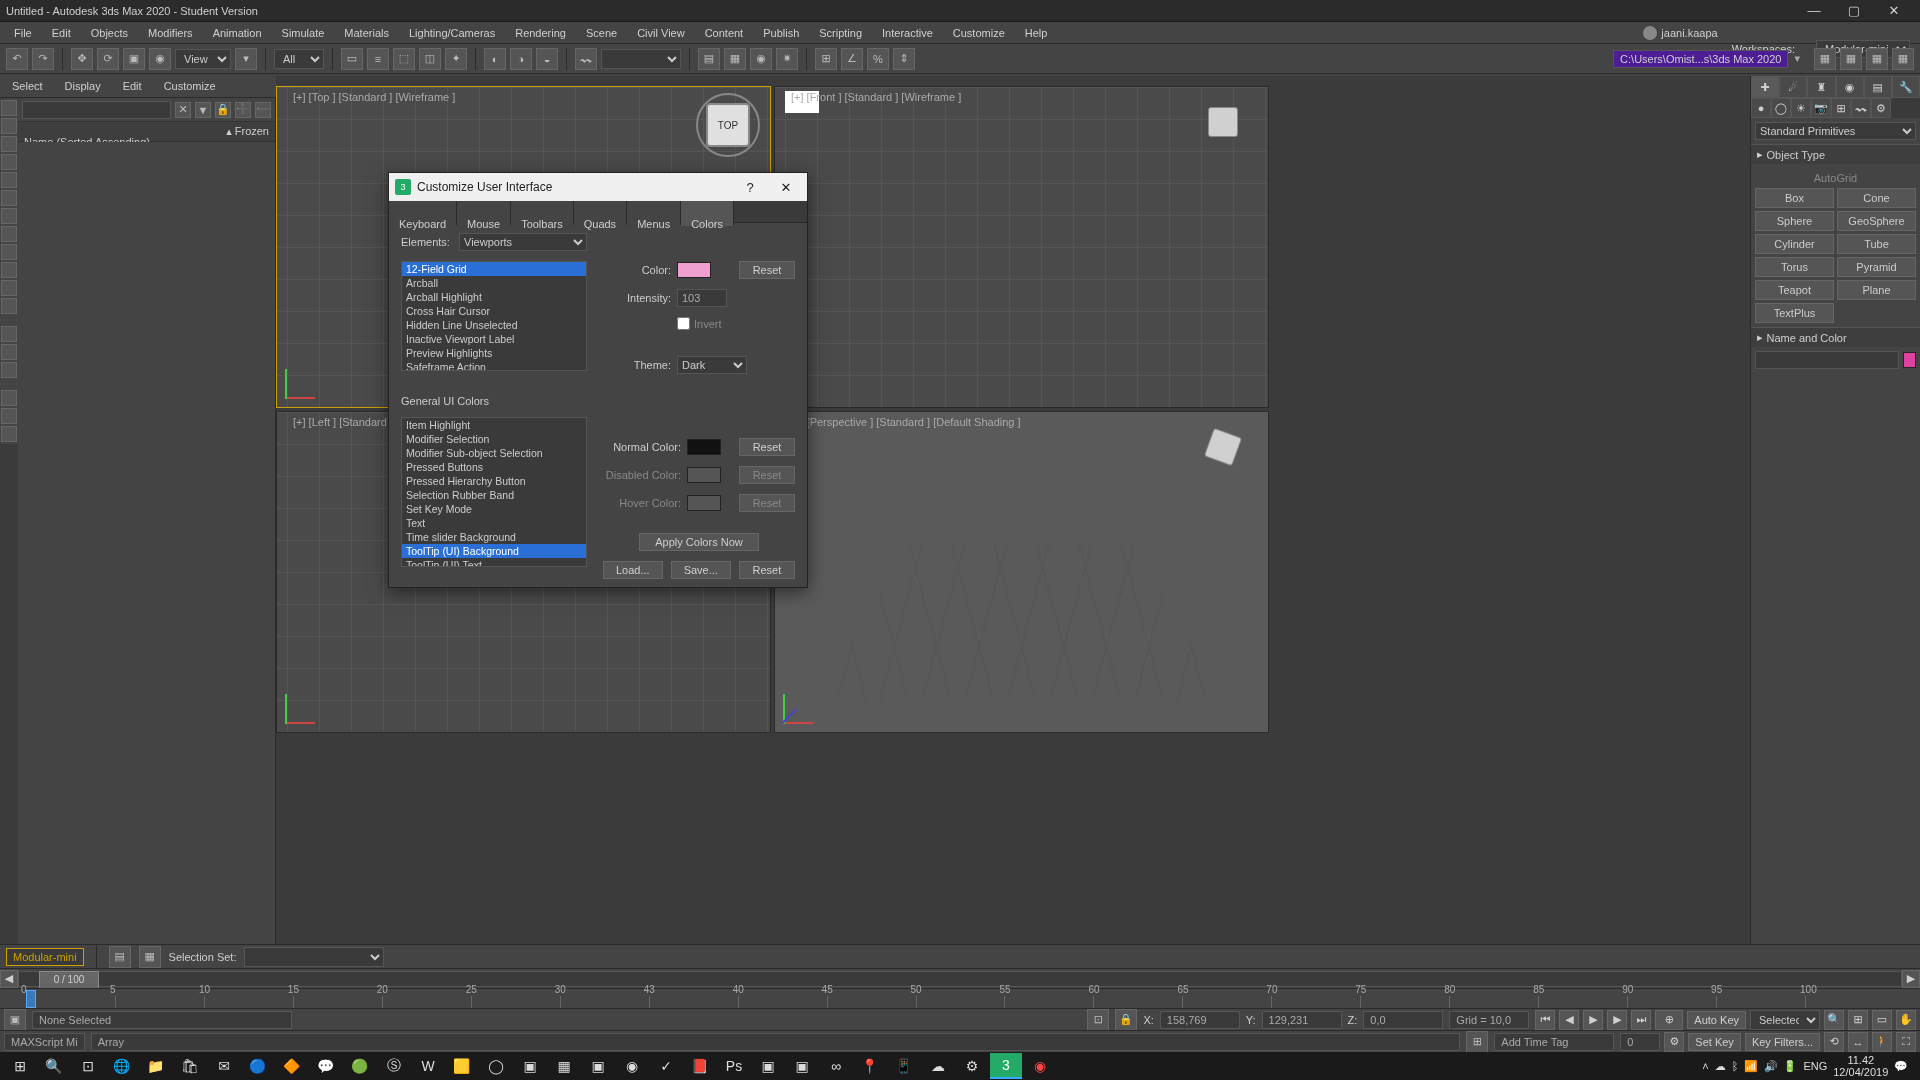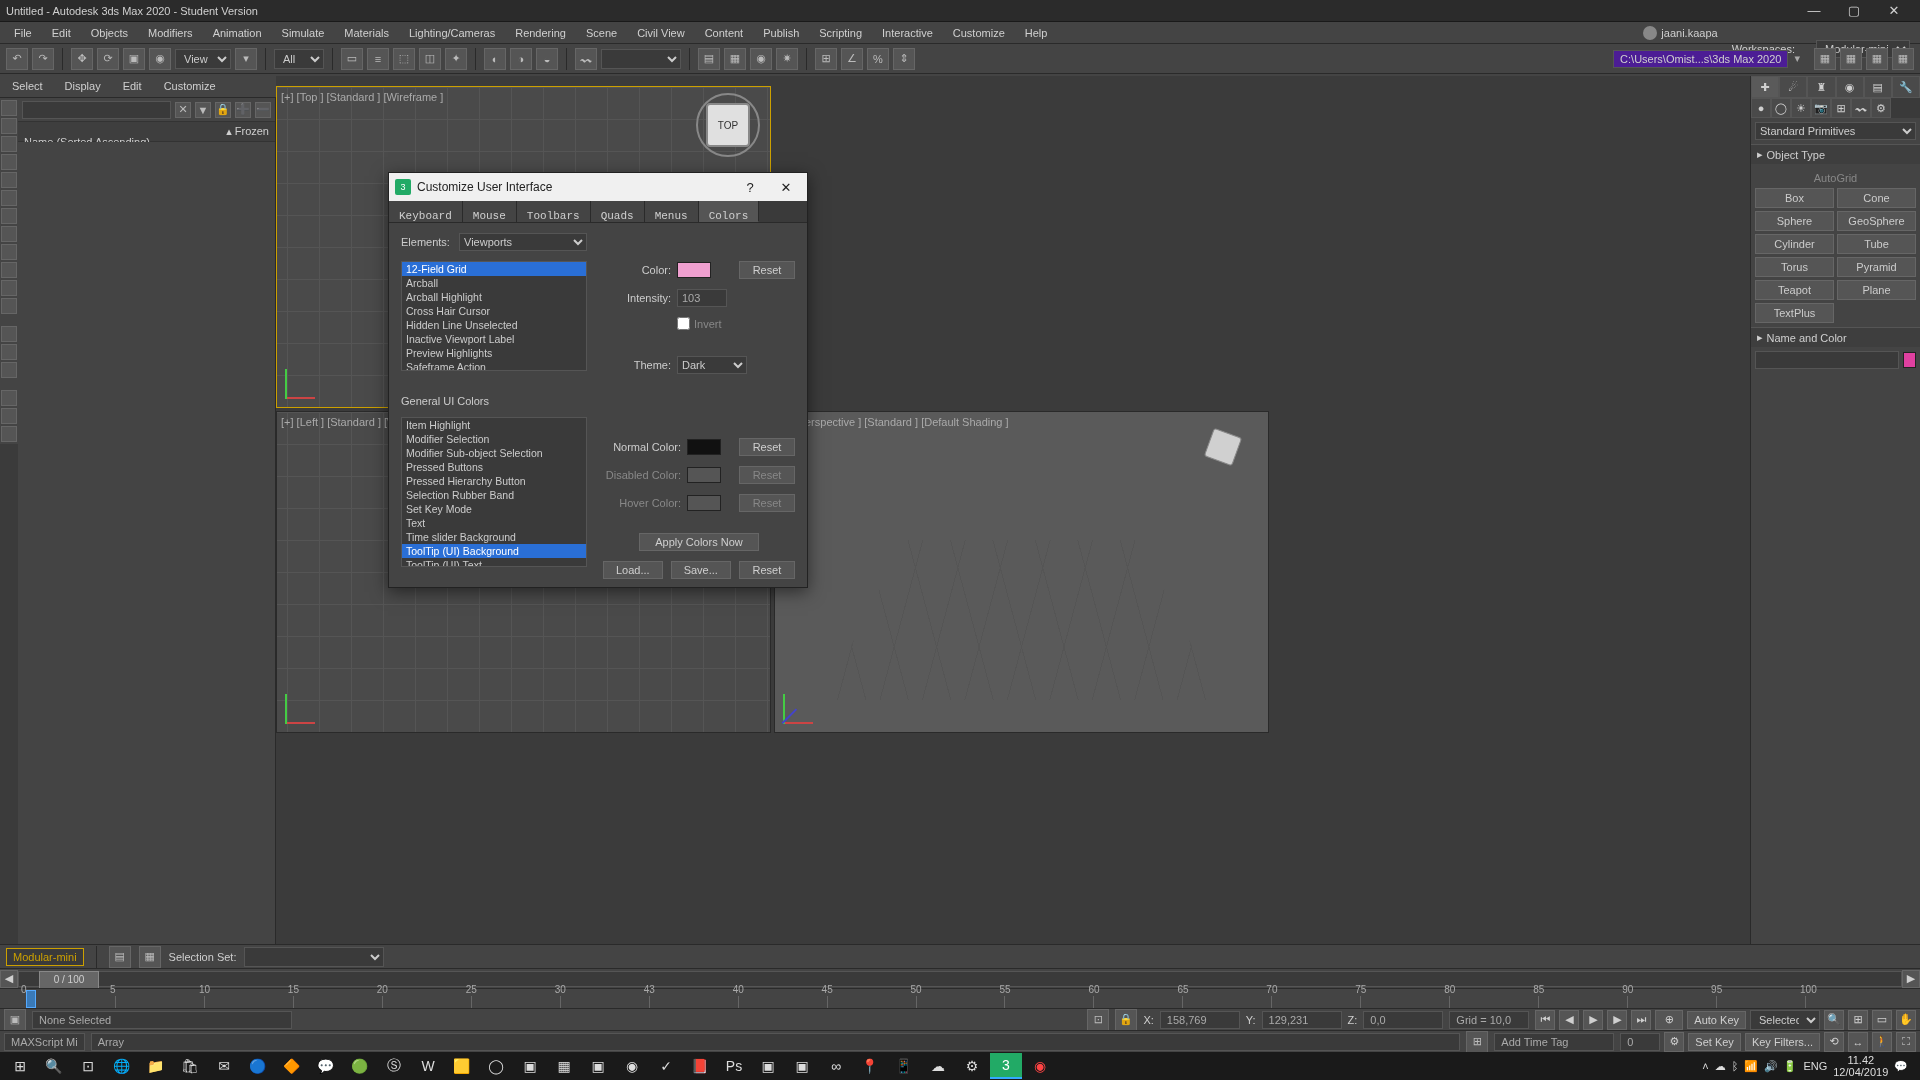--- a/index.html
+++ b/index.html
@@ -42,21 +42,21 @@
   .scene-toolbar { height: 24px; background: #444; display: flex; align-items: center; padding: 0 4px; gap: 4px; border-bottom: 1px solid #333; }
   .scene-search { flex: 1; background: #3a3a3a; border: 1px solid #555; height: 18px; }
   .scene-header { height: 20px; background: #3e3e3e; display: flex; align-items: center; padding: 0 6px; border-bottom: 1px solid #333; }
   .scene-header .col-name { flex: 1; margin-top: 20px; }
   .scene-body { flex: 1; background: #444; }
 
   
   .viewport-area { position: absolute; top: 76px; left: 276px; right: 170px; bottom: 136px; background: #3b3b3b; }
   .viewport { position: absolute; background: #4a4a4a; border: 1px solid #2a2a2a; overflow: hidden; }
   .viewport.active { border: 1px solid #cca000; }
-  .viewport-label { position: absolute; top: 4px; left: 4px; color: #aaa; font-size: 11px; }
+  .viewport-label { position: absolute; top: 4px; left: 16px; color: #aaa; font-size: 11px; }
   .viewcube-wrap { position: absolute; top: 6px; right: 10px; width: 64px; height: 64px; }
   .viewcube { width: 44px; height: 44px; background: #e0e0e0; border: 2px solid #888; display: flex; align-items: center; justify-content: center; font-size: 10px; color: #333; position: absolute; top: 10px; left: 10px; border-radius: 4px; }
   .viewcube-ring { position: absolute; inset: 0; border: 2px solid #888; border-radius: 50%; }
   .grid-bg {
     background-image:
       linear-gradient(#555 1px, transparent 1px),
       linear-gradient(90deg, #555 1px, transparent 1px);
     background-size: 32px 32px;
     width: 200%; height: 200%;
     position: absolute; top: -50%; left: -50%;
@@ -122,21 +122,21 @@
   .task-tray { margin-left: auto; display: flex; align-items: center; gap: 6px; color: #ddd; font-size: 11px; padding-right: 8px; }
   .task-clock { text-align: center; line-height: 12px; font-size: 11px; }
 
   
   .dialog { position: absolute; top: 172px; left: 388px; width: 420px; height: 416px; background: #444; border: 1px solid #222; box-shadow: 0 4px 16px rgba(0,0,0,0.5); display: flex; flex-direction: column; }
   .dialog-titlebar { height: 28px; background: #f0f0f0; color: #222; display: flex; align-items: center; padding: 0 6px; gap: 6px; }
   .dialog-titlebar .max-icon { width: 16px; height: 16px; background: #2a6; border-radius: 2px; display: flex; align-items: center; justify-content: center; font-size: 9px; color: #fff; }
   .dialog-titlebar .dlg-title { flex: 1; font-size: 12px; }
   .dialog-titlebar .dlg-btn { width: 30px; height: 24px; display: flex; align-items: center; justify-content: center; font-size: 13px; }
   .dialog-tabs { display: flex; background: #3a3a3a; height: 22px; border-bottom: 1px solid #2a2a2a; }
-  .dialog-tab { padding: 4px 10px; line-height: 22px; background: #444; border-right: 1px solid #2a2a2a; font-family: Liberation Mono, monospace; }
+  .dialog-tab { padding: 12px 10px; line-height: 22px; background: #444; border-right: 1px solid #2a2a2a; }
   .dialog-tab.active { background: #555; border-bottom: 1px solid #555; }
   .dialog-body { flex: 1; padding: 10px 12px 8px 12px; display: flex; gap: 16px; }
   .dlg-col-left { flex: 0 0 186px; display: flex; flex-direction: column; gap: 10px; }
   .dlg-col-right { flex: 1; display: flex; flex-direction: column; gap: 10px; }
   .dlg-label { color: #ccc; }
   .dlg-row { display: flex; align-items: center; gap: 6px; }
   .dlg-row .dlg-label { width: 68px; text-align: right; }
   .dlg-select { background: #3a3a3a; color: #ccc; border: 1px solid #555; height: 18px; flex: 1; font-size: 11px; }
   .dlg-listbox { background: #3a3a3a; border: 1px solid #555; height: 110px; overflow-y: auto; position: relative; }
   .dlg-listbox.tall { height: 150px; }
@@ -308,20 +308,28 @@
   <div id="vp-top" class="viewport active">
     <div class="grid-bg"></div>
     <div class="viewport-label">[+] [Top ] [Standard ] [Wireframe ]</div>
     <div class="viewcube-wrap">
       <div class="viewcube-ring"></div>
       <div class="viewcube">TOP</div>
     </div>
     <div class="axis-gizmo">
       <div class="axis-x"></div>
         <div class="axis-y"></div>
+    </div>
+  </div>
+  <div id="vp-front" class="viewport">
+    <div class="grid-bg"></div>
+    <div class="white-rect"></div>
+    <div class="viewport-label">[+] [Front ] [Standard ] [Wireframe ]</div>
+    <div class="viewcube-wrap">
+      <div class="viewcube-small" style="top:14px;left:14px"></div>
     </div>
   </div>
   <div id="vp-left" class="viewport">
     <div class="grid-bg"></div>
     <div class="viewport-label">[+] [Left ] [Standard ] [Wireframe ]</div>
     <div class="axis-gizmo">
       <div class="axis-x"></div>
         <div class="axis-y"></div>
     </div>
   </div>

